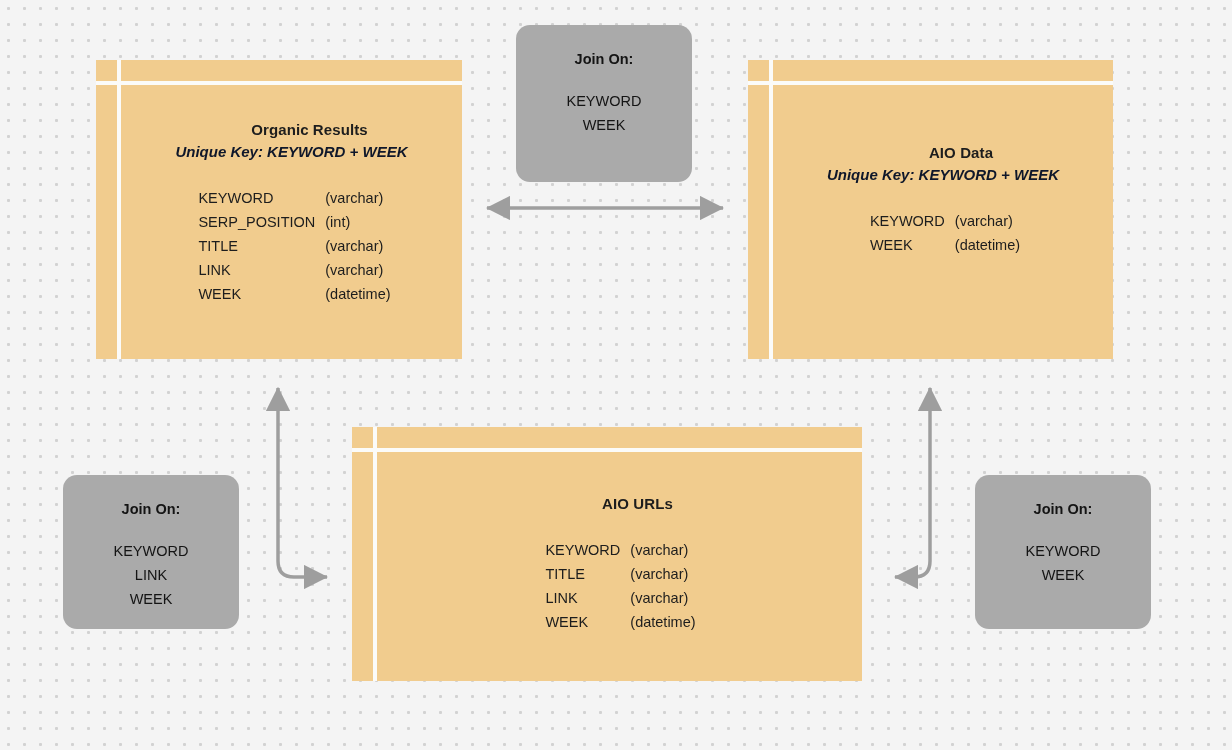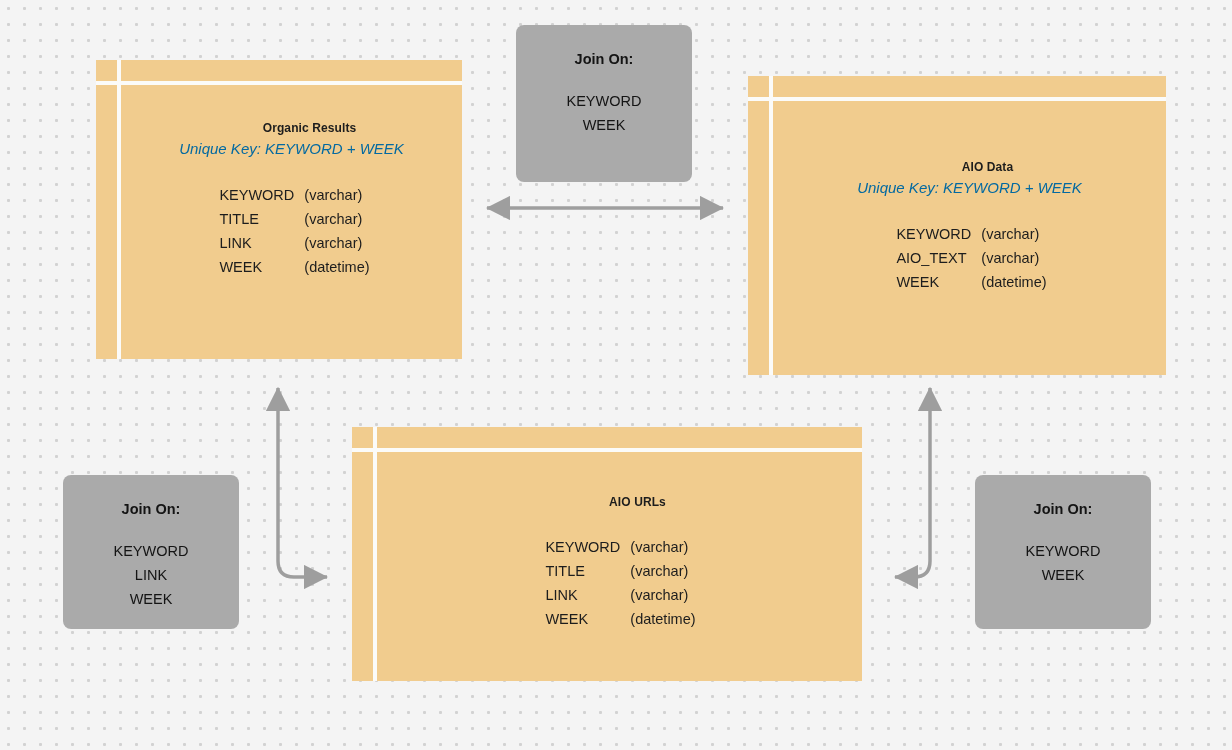--- a/index.html
+++ b/index.html
@@ -53,34 +53,35 @@
     left: 25px;
     right: 0;
     top: 25px;
     bottom: 0;
     display: flex;
     flex-direction: column;
     align-items: center;
     justify-content: flex-start;
   }
   .entity .title {
-    font-size: 12px;
+    font-size: 15px;
     font-weight: bold;
     color: #1d1d1d;
     letter-spacing: 0.1px;
     text-align: center;
     margin-left: 36px;
   }
   .entity .subtitle {
     font-size: 15px;
     font-style: italic;
-    color: #0369a1;
+    color: #0f172a;
     margin-top: 5px;
     text-align: center;
     white-space: nowrap;
+    font-weight: bold;
   }
   .entity .fields {
     margin-top: 26px;
     display: table;
     border-collapse: collapse;
   }
   .fieldrow {
     display: table-row;
   }
   .fieldrow > span {
@@ -93,32 +94,32 @@
   .fieldrow .fname {
     text-align: left;
     padding-right: 10px;
   }
   .fieldrow .ftype {
     text-align: left;
   }
 
   
   #entity-organic-results { left: 96px;  top: 60px;  width: 366px; height: 299px; }
-  #entity-aio-data        { left: 748px; top: 76px;  width: 418px; height: 299px; }
+  #entity-aio-data        { left: 748px; top: 60px;  width: 365px; height: 299px; }
   #entity-aio-urls        { left: 352px; top: 427px; width: 510px; height: 254px; }
 
   #entity-organic-results .fields { margin-left: 6px; }
   #entity-aio-data .fields        { margin-left: 4px; }
   #entity-aio-urls .fields        { margin-left: 2px; }
 
   
   .join-note {
     position: absolute;
     background: #aaaaaa;
-    border-radius: 8px;
+    border-radius: 14px;
     box-sizing: border-box;
     display: flex;
     flex-direction: column;
     align-items: center;
     justify-content: flex-start;
     padding-top: 26px;
   }
   .join-note .join-title {
     font-size: 14.5px;
     font-weight: bold;
@@ -181,20 +182,24 @@
     <div class="body">
       <div style="height:36px"></div>
       <div class="title">Organic Results</div>
       <div class="subtitle">Unique Key: KEYWORD + WEEK</div>
       <div class="fields">
         <div class="fieldrow">
           <span class="fname">KEYWORD</span>
           <span class="ftype">(varchar)</span>
         </div>
         <div class="fieldrow">
+          <span class="fname">SERP_POSITION</span>
+          <span class="ftype">(int)</span>
+        </div>
+        <div class="fieldrow">
           <span class="fname">TITLE</span>
           <span class="ftype">(varchar)</span>
         </div>
         <div class="fieldrow">
           <span class="fname">LINK</span>
           <span class="ftype">(varchar)</span>
         </div>
         <div class="fieldrow">
           <span class="fname">WEEK</span>
           <span class="ftype">(datetime)</span>
@@ -209,24 +214,20 @@
     <div class="body">
       <div style="height:59px"></div>
       <div class="title">AIO Data</div>
       <div class="subtitle">Unique Key: KEYWORD + WEEK</div>
       <div class="fields">
         <div class="fieldrow">
           <span class="fname">KEYWORD</span>
           <span class="ftype">(varchar)</span>
         </div>
         <div class="fieldrow">
-          <span class="fname">AIO_TEXT</span>
-          <span class="ftype">(varchar)</span>
-        </div>
-        <div class="fieldrow">
           <span class="fname">WEEK</span>
           <span class="ftype">(datetime)</span>
         </div>
       </div>
     </div>
   </div>
 
   <div class="entity" id="entity-aio-urls">
     <div class="frame-v"></div>
     <div class="frame-h"></div>

